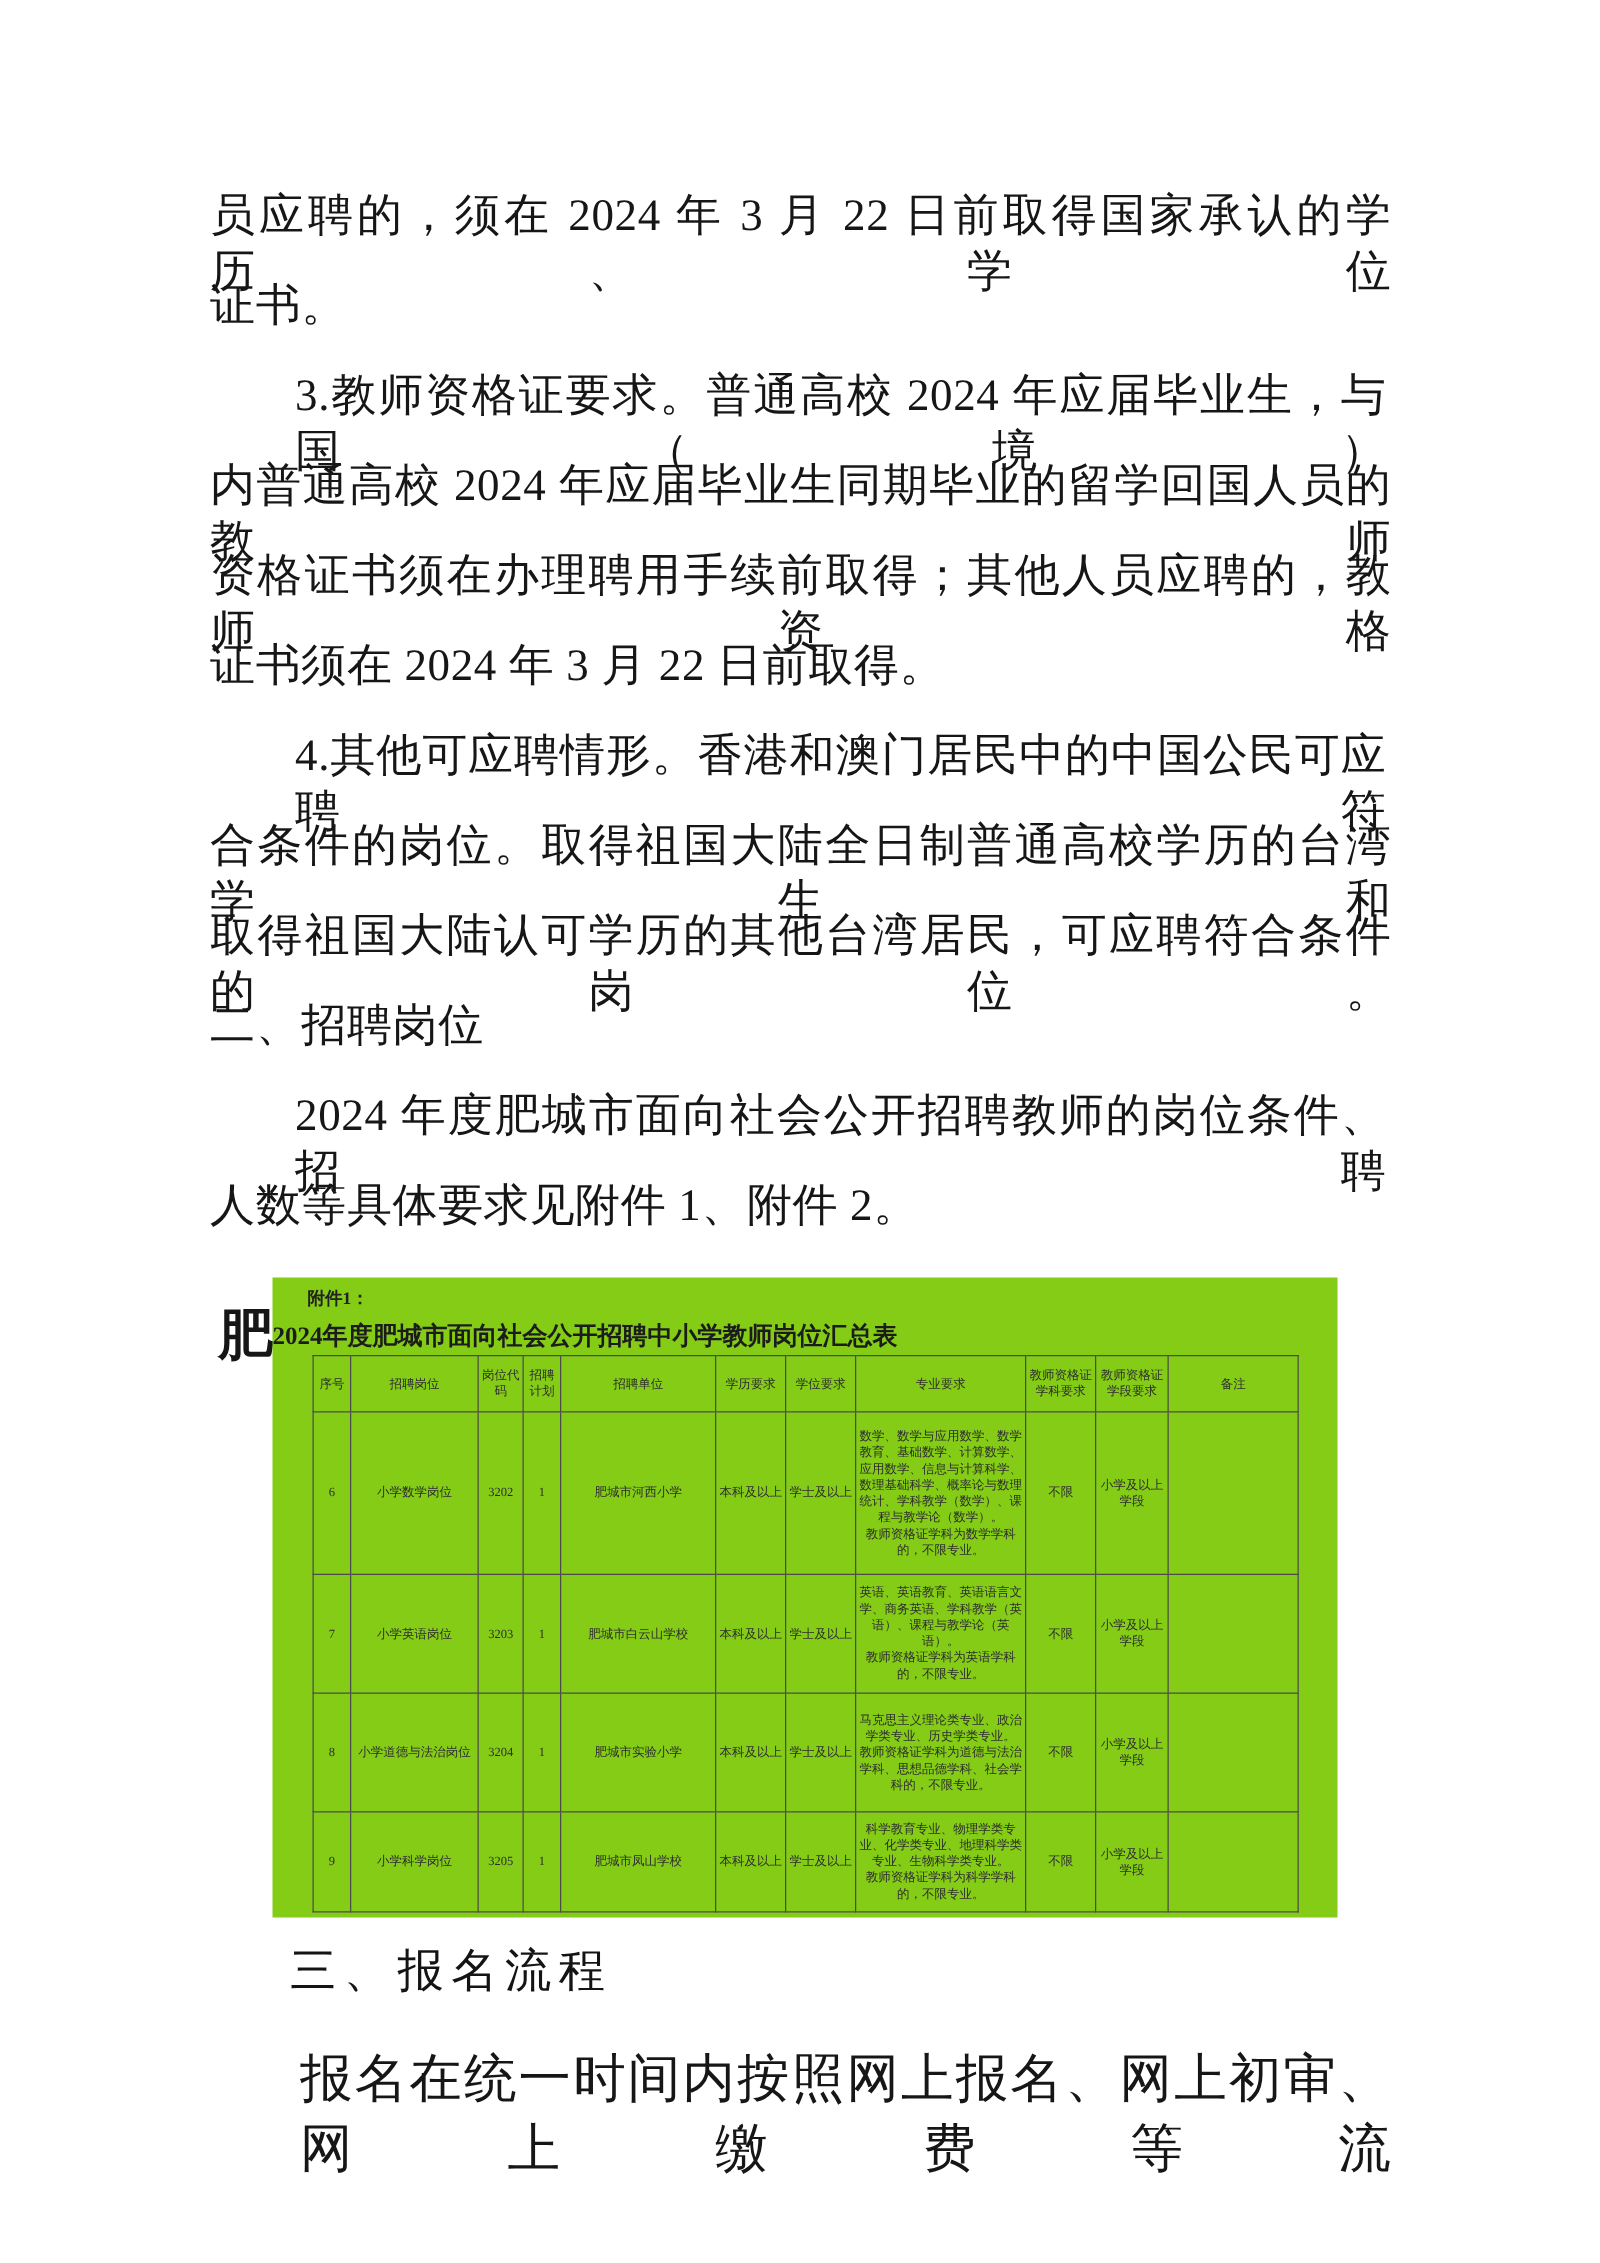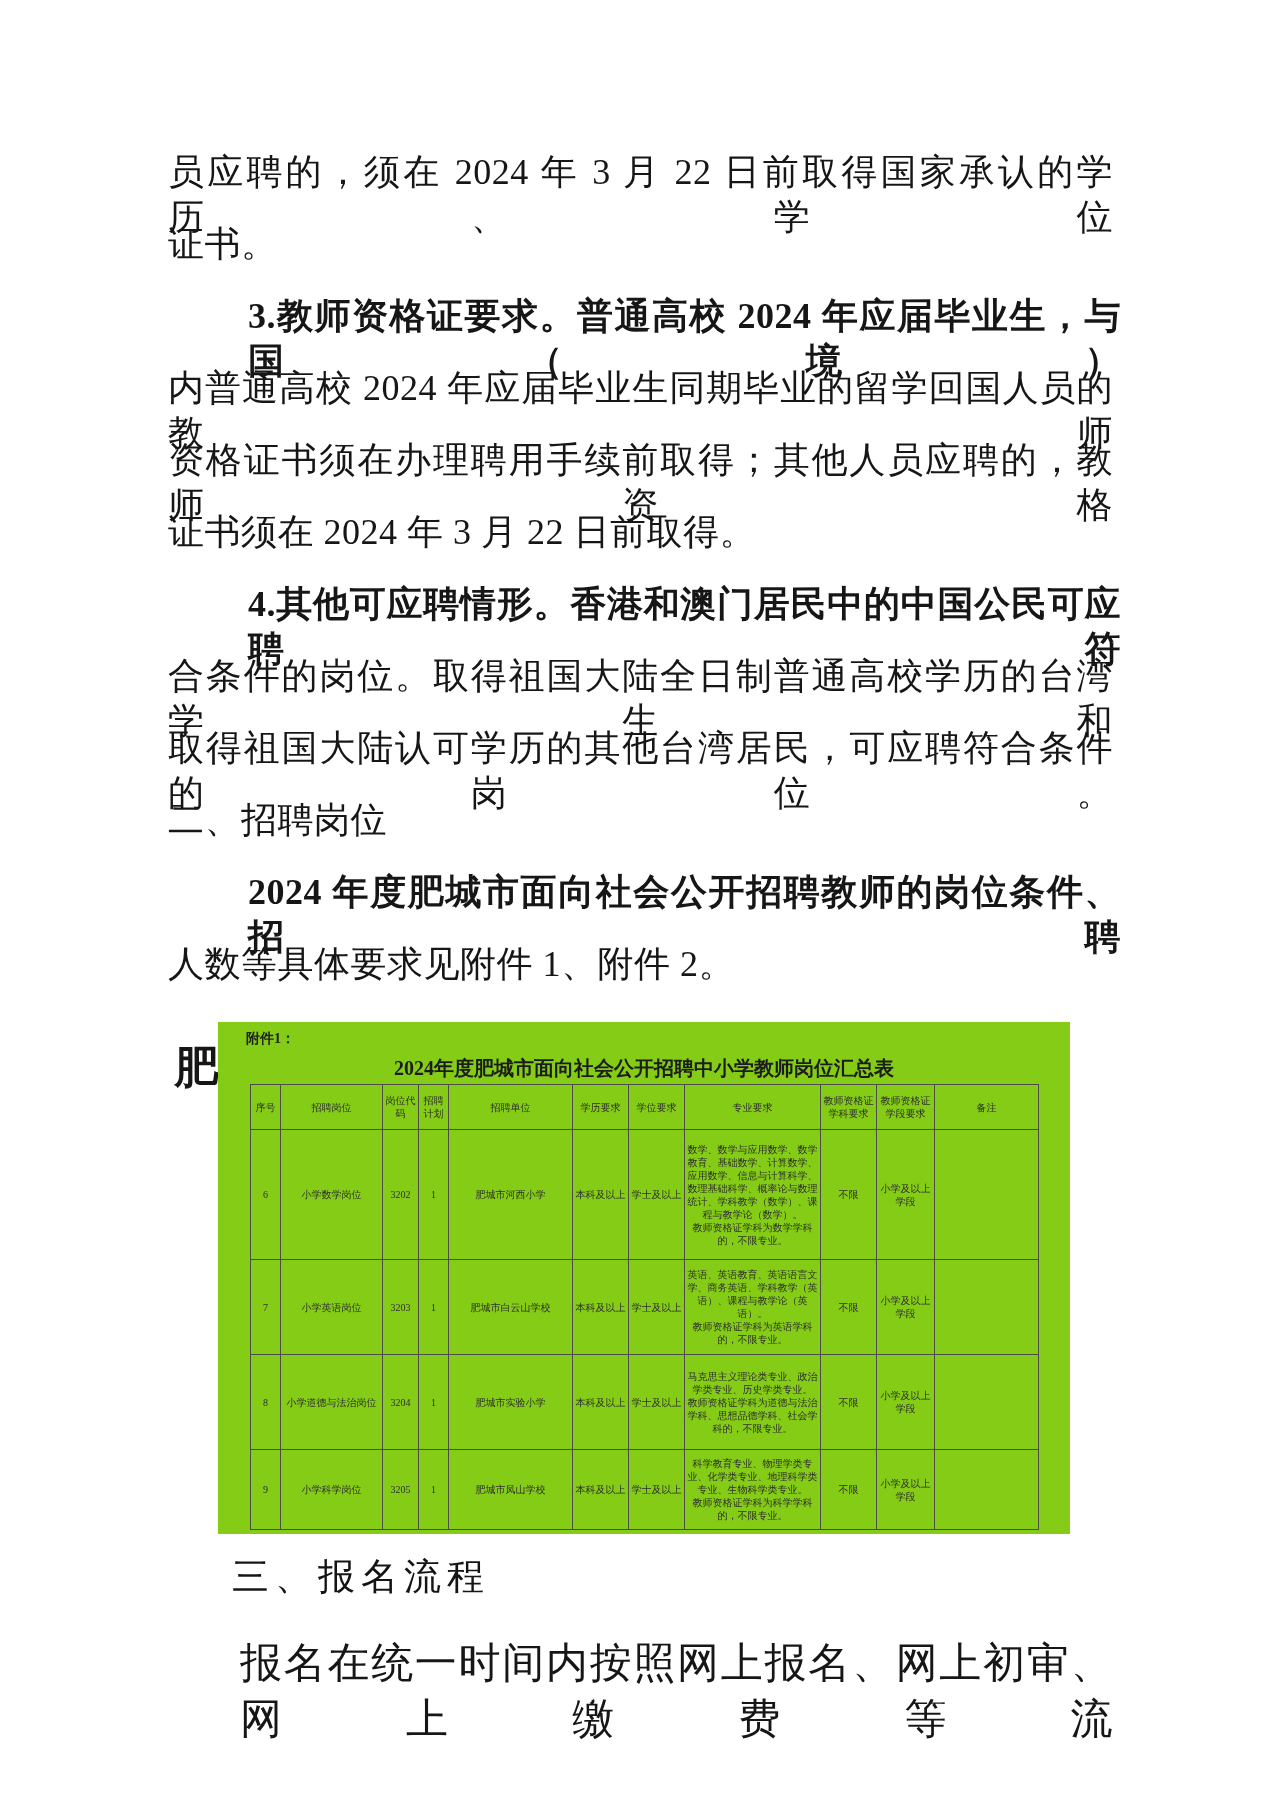--- a/index.html
+++ b/index.html
@@ -8,33 +8,33 @@
     font-family:"Liberation Serif","DejaVu Serif",serif; color:#161616;
     overflow:hidden;
     border-radius:17px;
   }
   .bline {
     position:absolute; left:168px; width:945px;
     font-size:36px; line-height:1.25; text-align:justify;
     letter-spacing:0.5px; white-space:normal;
   }
   .bline.full { text-align-last:justify; }
-  .bline.indent { left:248px; width:873px;font-weight:bold; }
+  .bline.indent { left:236px; width:873px; }
   .recruit-heading {
     position:absolute; left:168px; top:1038px; width:825px;
     text-align:center; font-weight:bold; font-size:44px; letter-spacing:1px;
   }
   .attachment {
     position:absolute; left:218px; top:1022px; width:852px; height:512px;
     background:#84cc16;
   }
   .att-label { position:absolute; left:28px; top:8px; font-size:14px; font-weight:bold; color:#222; }
   .att-title {
     position:absolute; left:0; top:33px; width:100%;
-    text-align:center; font-weight:bold; font-size:20px; color:#1c1c1c;
+    text-align:left; font-weight:bold; font-size:20px; color:#1c1c1c;
   }
   table.positions {
     position:absolute; left:32px; top:62px; width:788px;
     border-collapse:collapse; table-layout:fixed;
     font-size:10px; line-height:13px; color:#2e2e2e;
   }
   table.positions th, table.positions td {
     border:1px solid #4c4c4c; padding:2px 2px; vertical-align:middle;
     text-align:center; overflow:hidden; word-break:break-all;
   }

